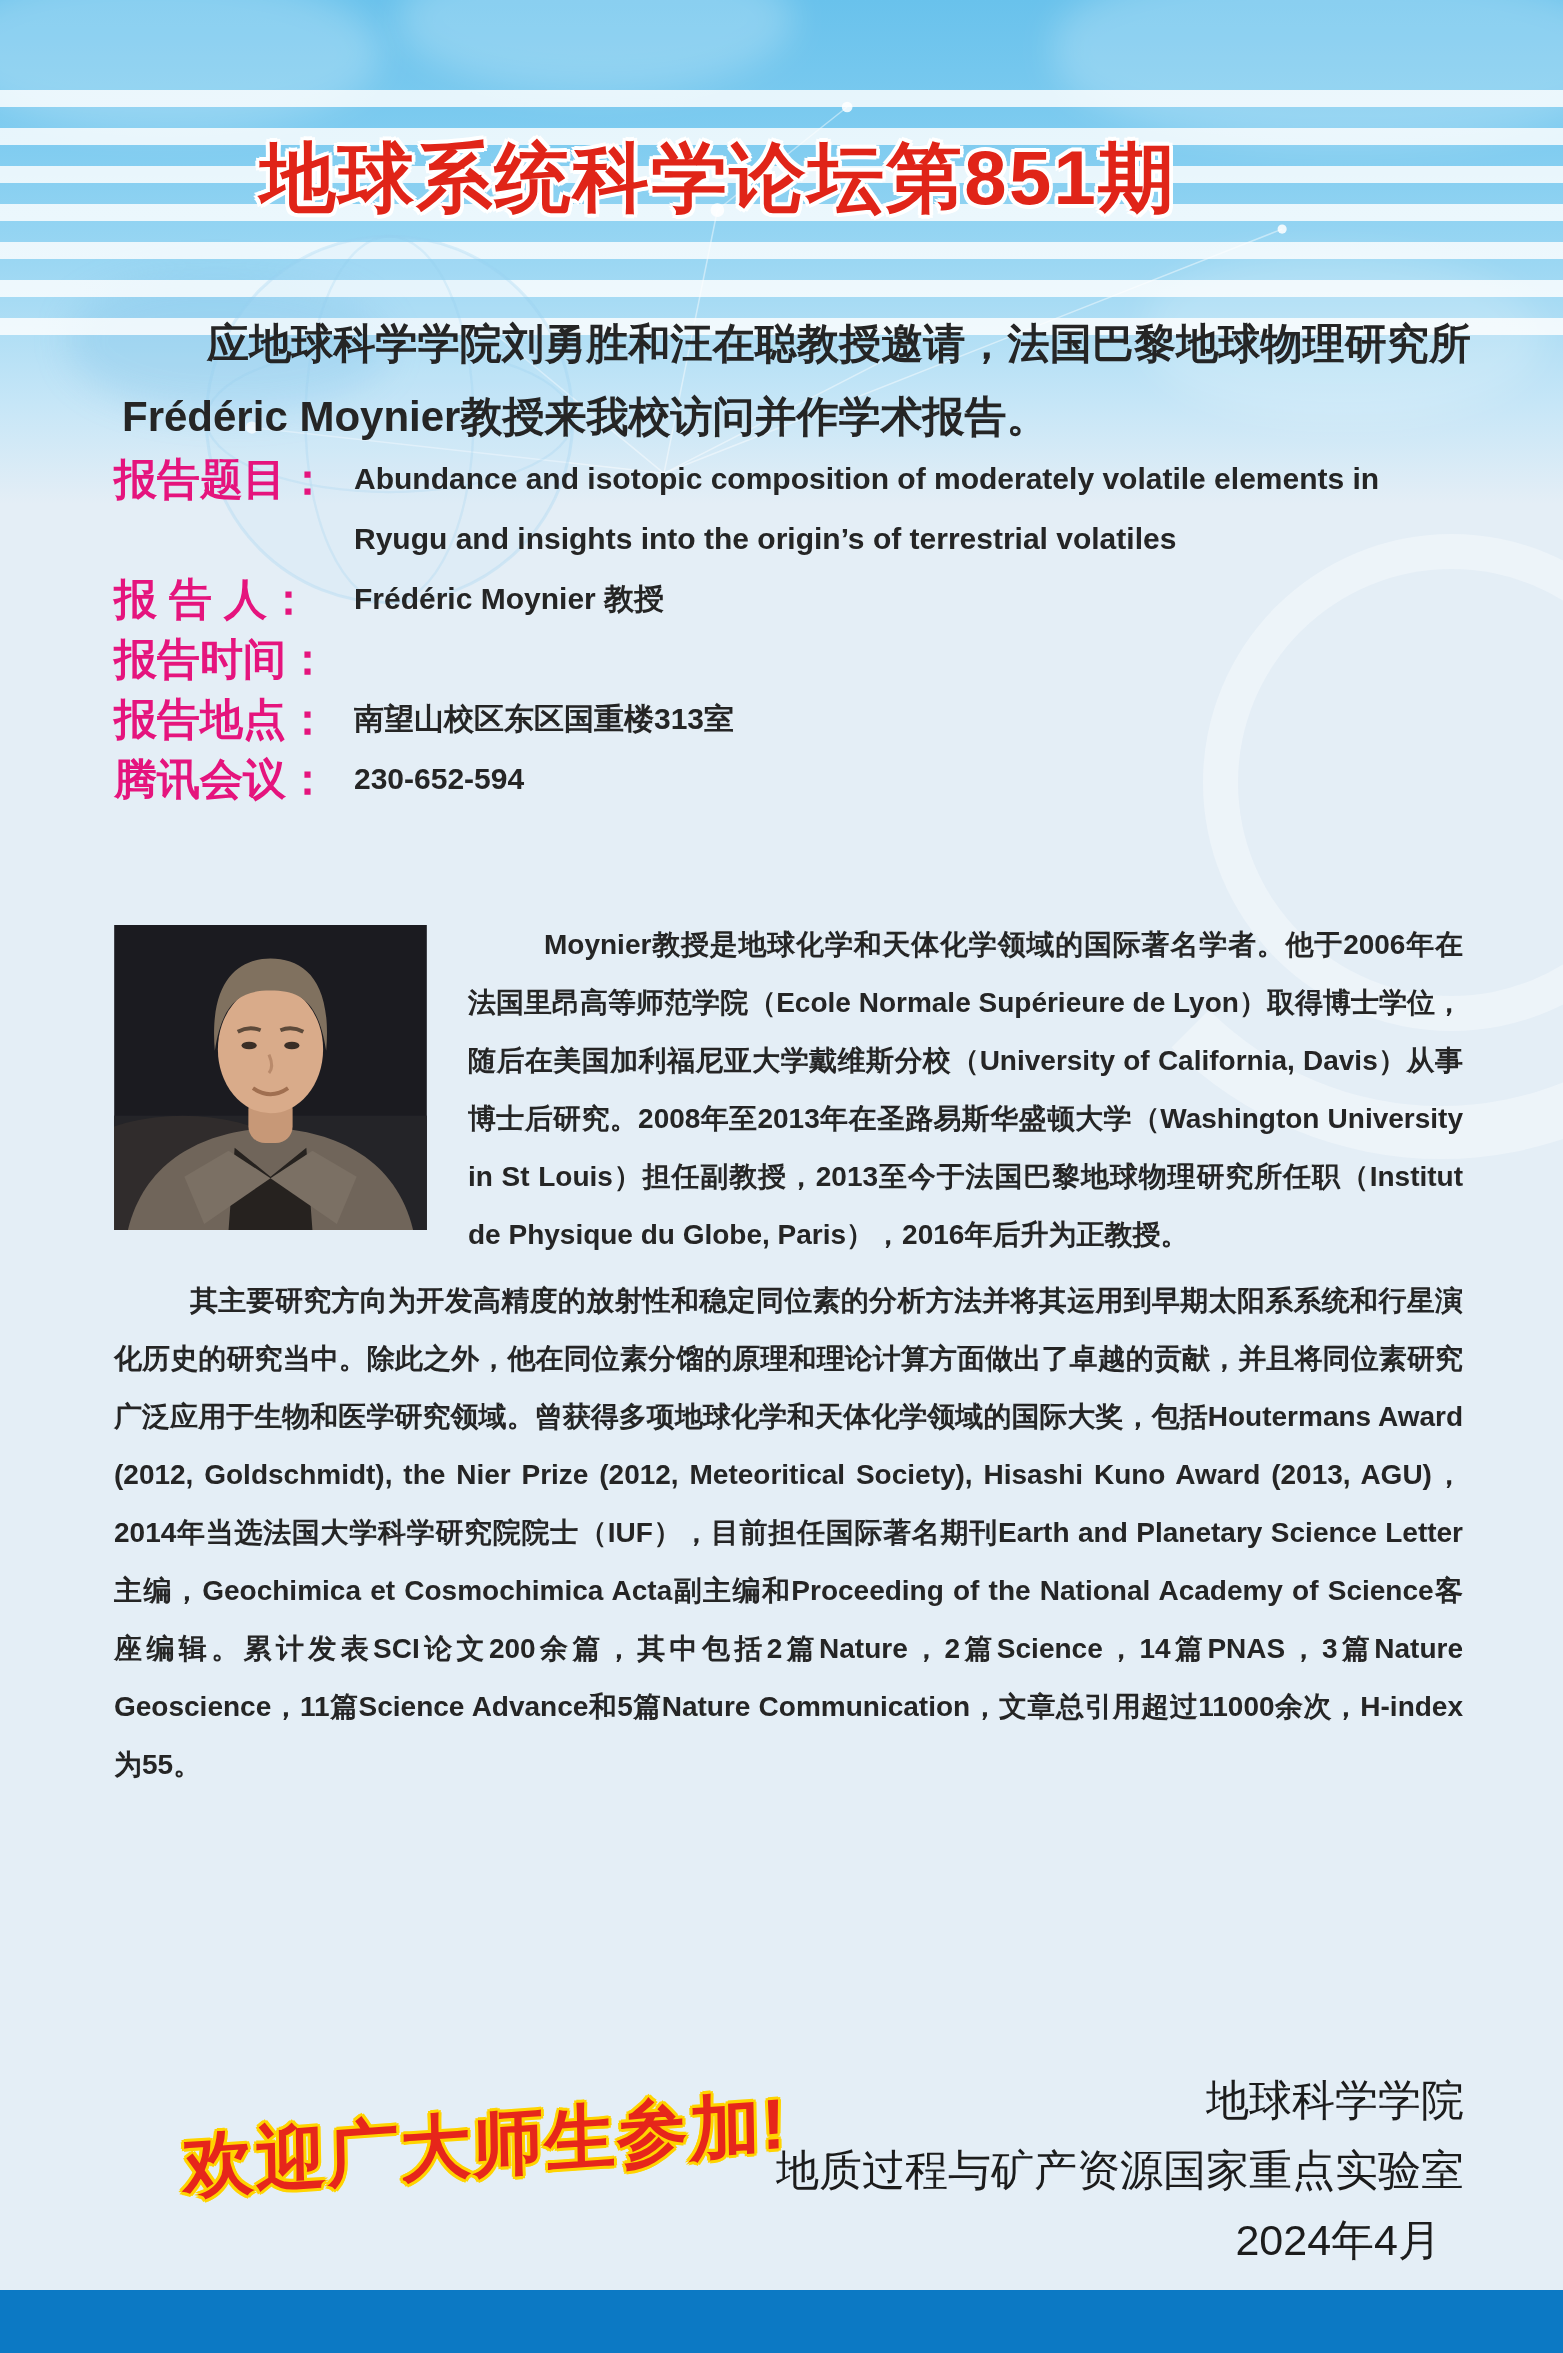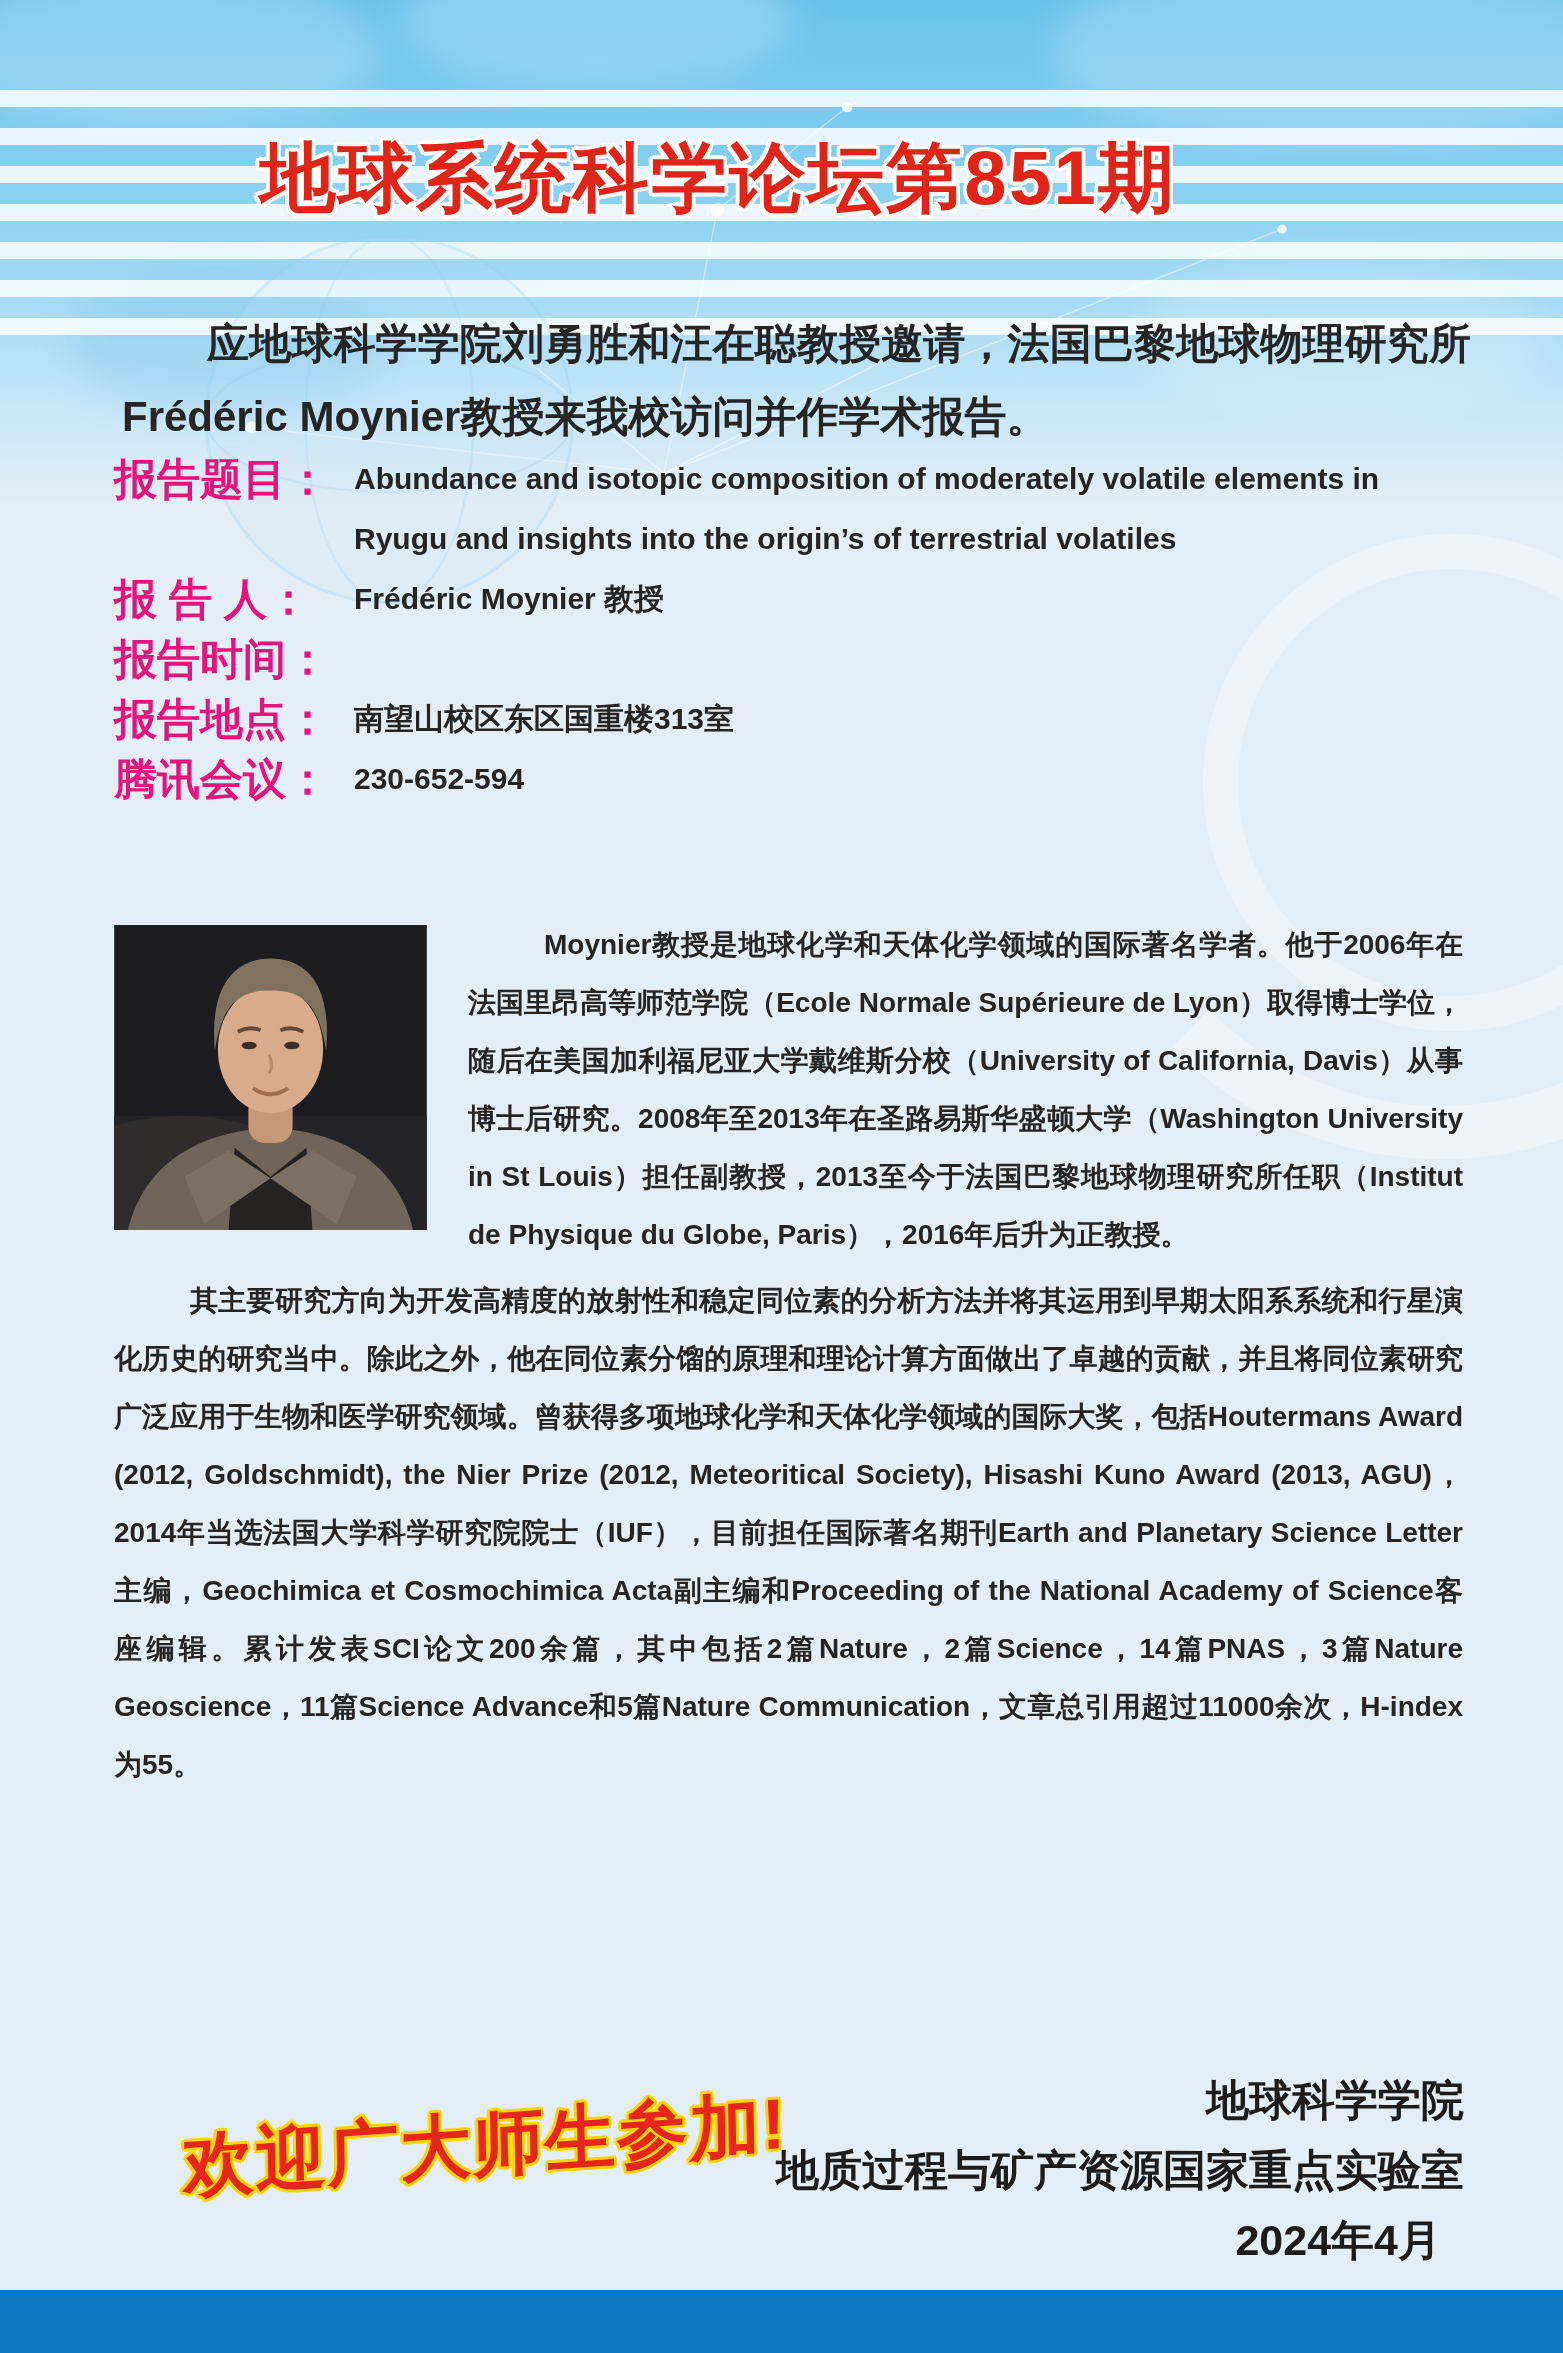--- a/index.html
+++ b/index.html
@@ -56,21 +56,21 @@
 
   
   .welcome{position:absolute;left:183px;top:2119px;z-index:4;
            transform:rotate(-4deg) skewX(-3deg);transform-origin:left center;
            font-size:71px;font-weight:900;color:#e6261b;letter-spacing:1.5px;
            text-shadow:3.1px 0 #ffd400,-3.1px 0 #ffd400,0 3.1px #ffd400,0 -3.1px #ffd400,
                        2.3px 2.3px #ffd400,-2.3px 2.3px #ffd400,2.3px -2.3px #ffd400,-2.3px -2.3px #ffd400;}
 
   
   .footer{position:absolute;top:2065px;right:99px;z-index:3;text-align:right;
-          font-size:43px;font-weight:700;color:#1c1c1c;line-height:70px;}
+          font-size:43px;font-weight:400;color:#1c1c1c;line-height:70px;}
   .footer .date{padding-right:23px;}
 
   .bottom-bar{position:absolute;left:0;bottom:0;width:1563px;height:64px;background:#0c79c4;}
 </style>
 </head>
 <body>
 
 <div class="poster">
 
   <div class="header">

